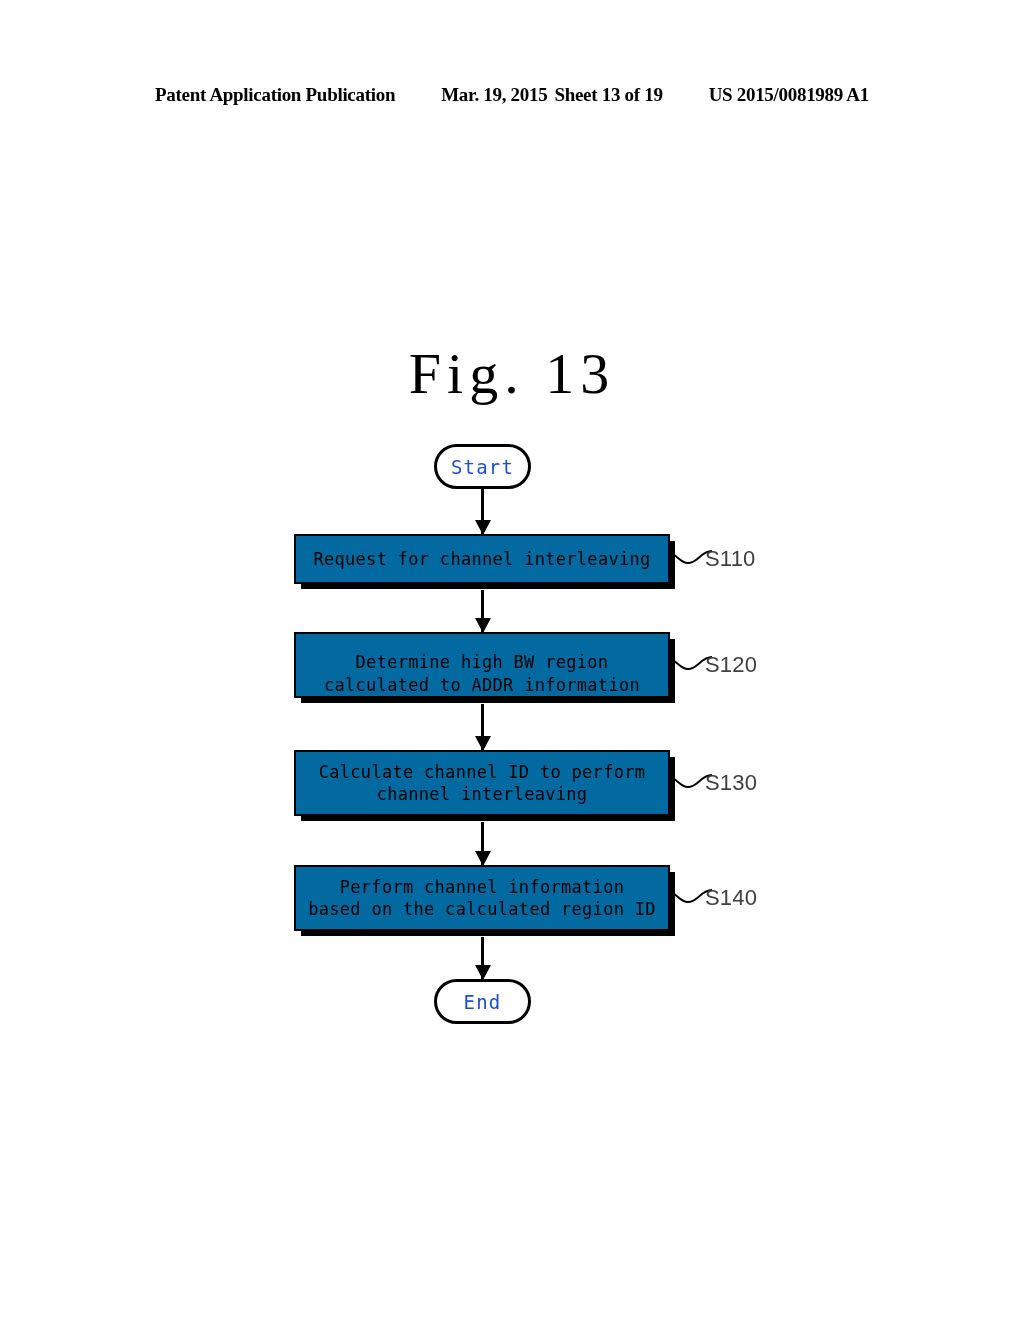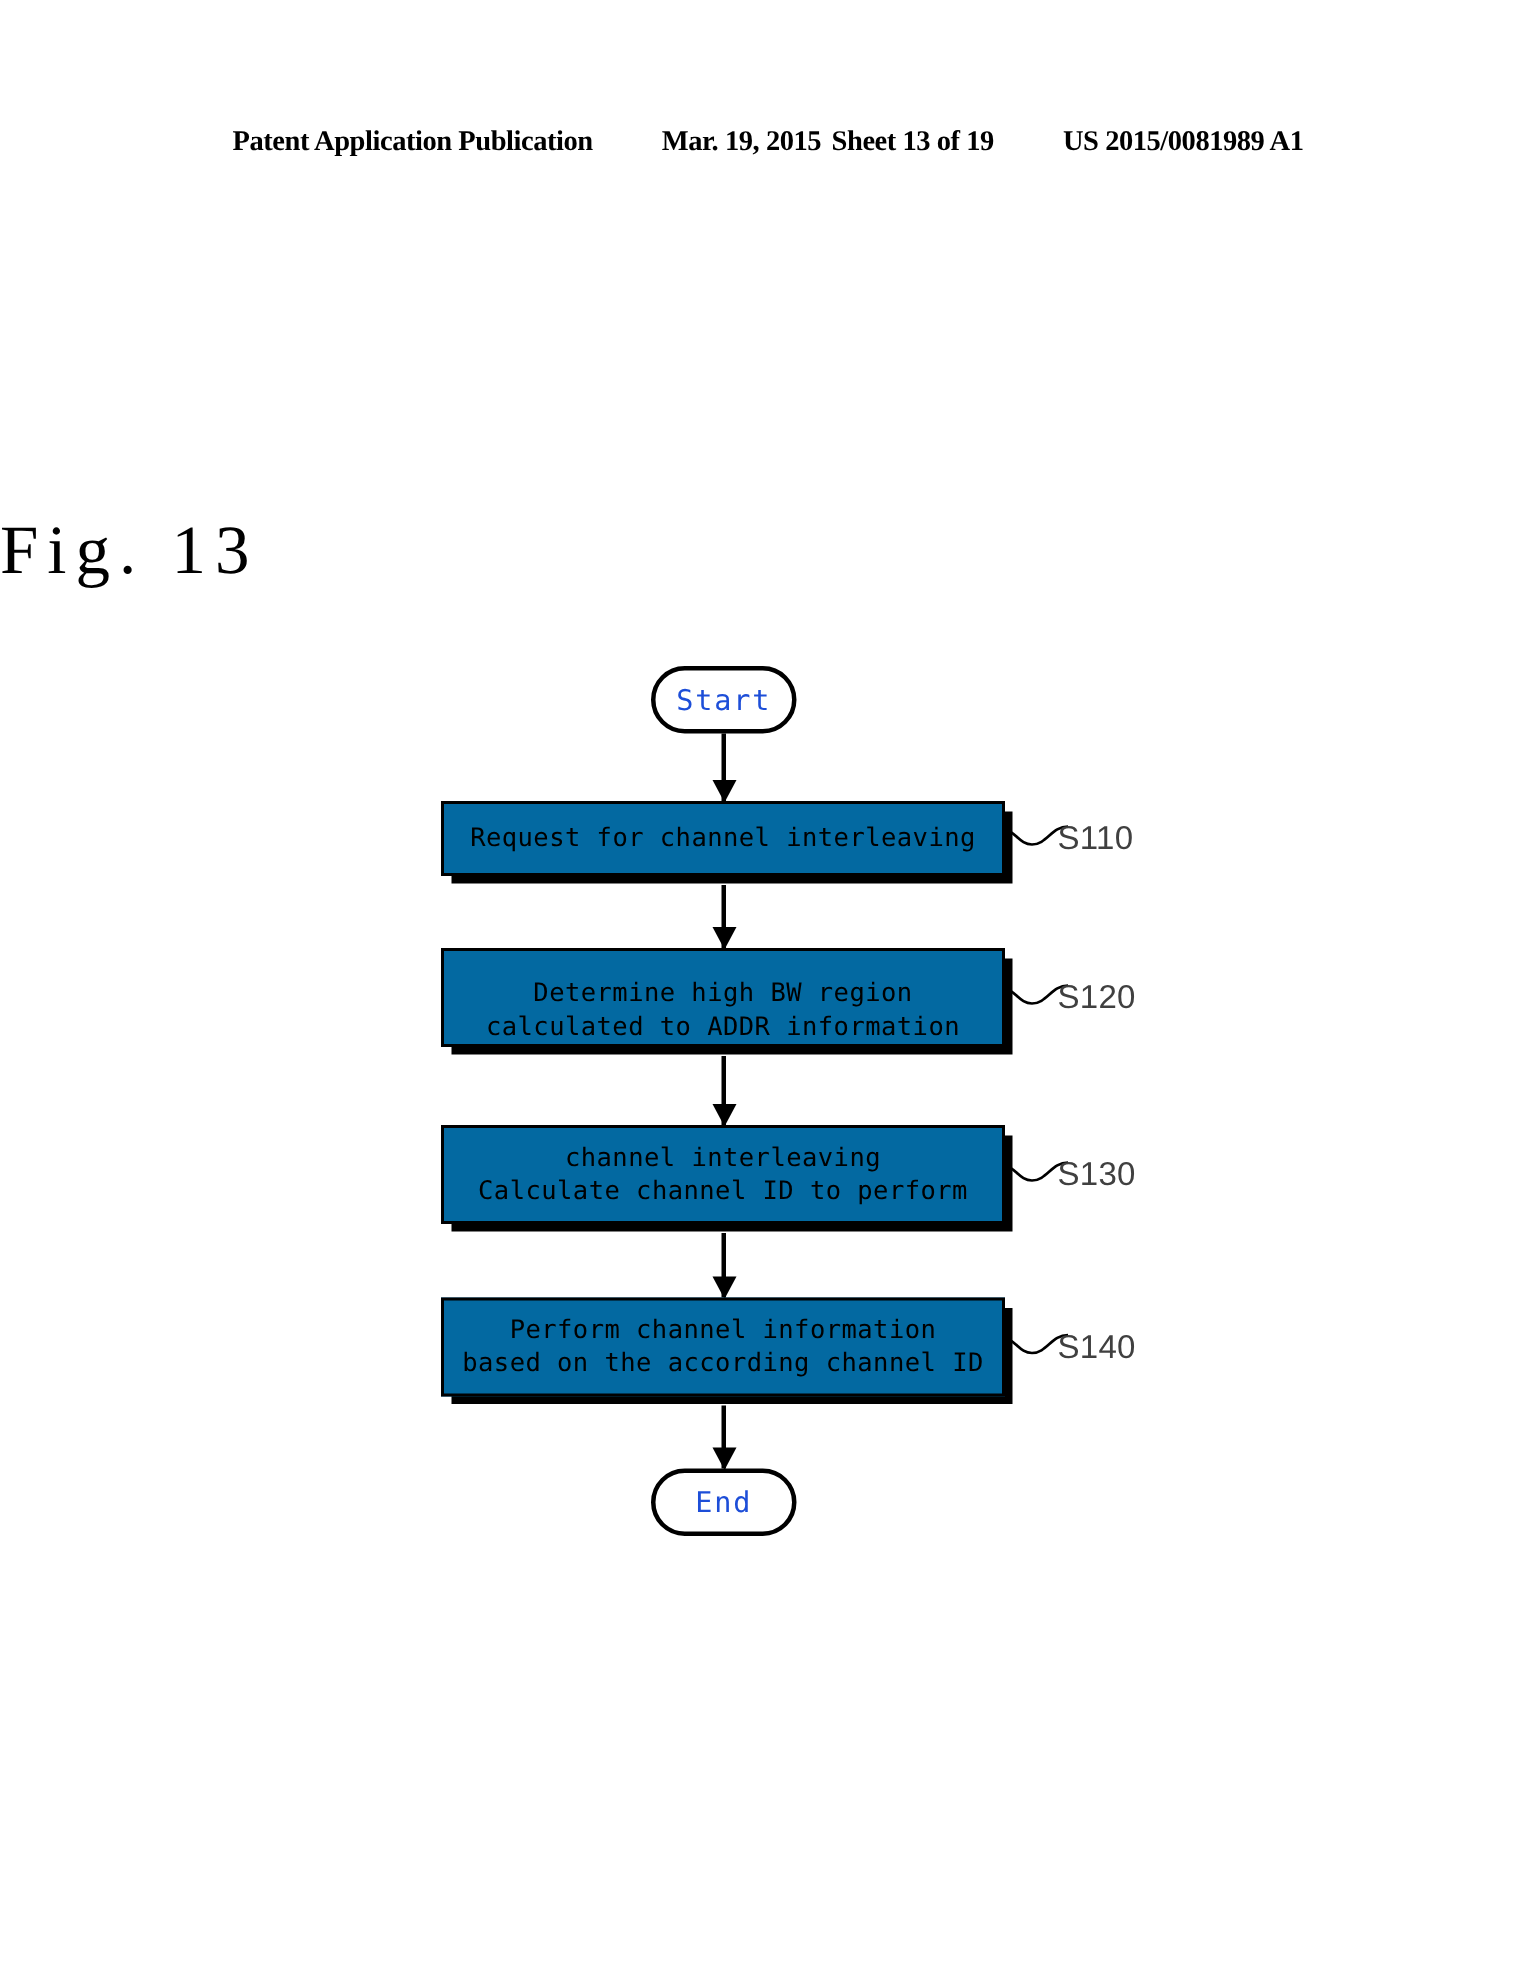--- a/index.html
+++ b/index.html
@@ -35,22 +35,23 @@
   .page-header .hdr-mid    { margin-right: 46px; }
   .page-header .hdr-right  { }
   .hdr-date { margin-right: 7px; }
 
   
   .fig-title {
     position: absolute;
     left: 0;
     top: 340px;
     width: 1024px;
+    text-align: center;
     font-family: "Liberation Serif", serif;
-    font-size: 46px;
+    font-size: 58px;
     letter-spacing: 6px;
     color: #000;
   }
 
   
   .flow {
     position: absolute;
     left: 0;
     top: 0;
     width: 1024px;
@@ -196,37 +197,37 @@
     <svg width="46" height="26" viewBox="0 0 46 26" fill="none" xmlns="http://www.w3.org/2000/svg">
       <path d="M0 6 C 9 6, 11 16, 20 16 C 30 16, 33 4, 44 4" stroke="#000" stroke-width="1.8" fill="none"></path>
     </svg>
   </div>
   <div class="step-ref s120">S120</div>
 
   <div class="connector c3"></div>
 
   <div class="proc p3">
     <div>
+      <span class="line">Calculate channel ID to perform</span>
       <span class="line">channel interleaving</span>
-      <span class="line">Calculate channel ID to perform</span>
     </div>
   </div>
   <div class="leader l130">
     <svg width="46" height="26" viewBox="0 0 46 26" fill="none" xmlns="http://www.w3.org/2000/svg">
       <path d="M0 6 C 9 6, 11 16, 20 16 C 30 16, 33 4, 44 4" stroke="#000" stroke-width="1.8" fill="none"></path>
     </svg>
   </div>
   <div class="step-ref s130">S130</div>
 
   <div class="connector c4"></div>
 
   <div class="proc p4">
     <div>
       <span class="line">Perform channel information</span>
-      <span class="line">based on the according channel ID</span>
+      <span class="line">based on the calculated region ID</span>
     </div>
   </div>
   <div class="leader l140">
     <svg width="46" height="26" viewBox="0 0 46 26" fill="none" xmlns="http://www.w3.org/2000/svg">
       <path d="M0 6 C 9 6, 11 16, 20 16 C 30 16, 33 4, 44 4" stroke="#000" stroke-width="1.8" fill="none"></path>
     </svg>
   </div>
   <div class="step-ref s140">S140</div>
 
   <div class="connector c5"></div>

